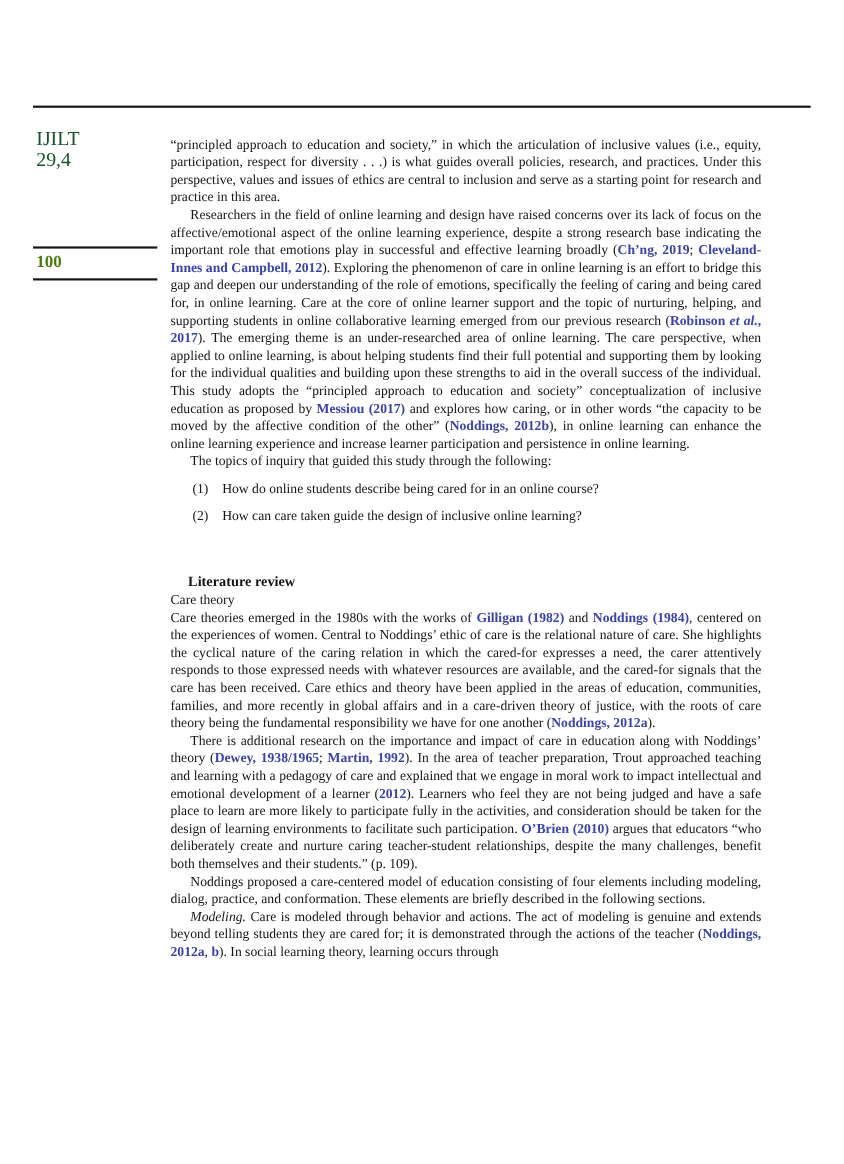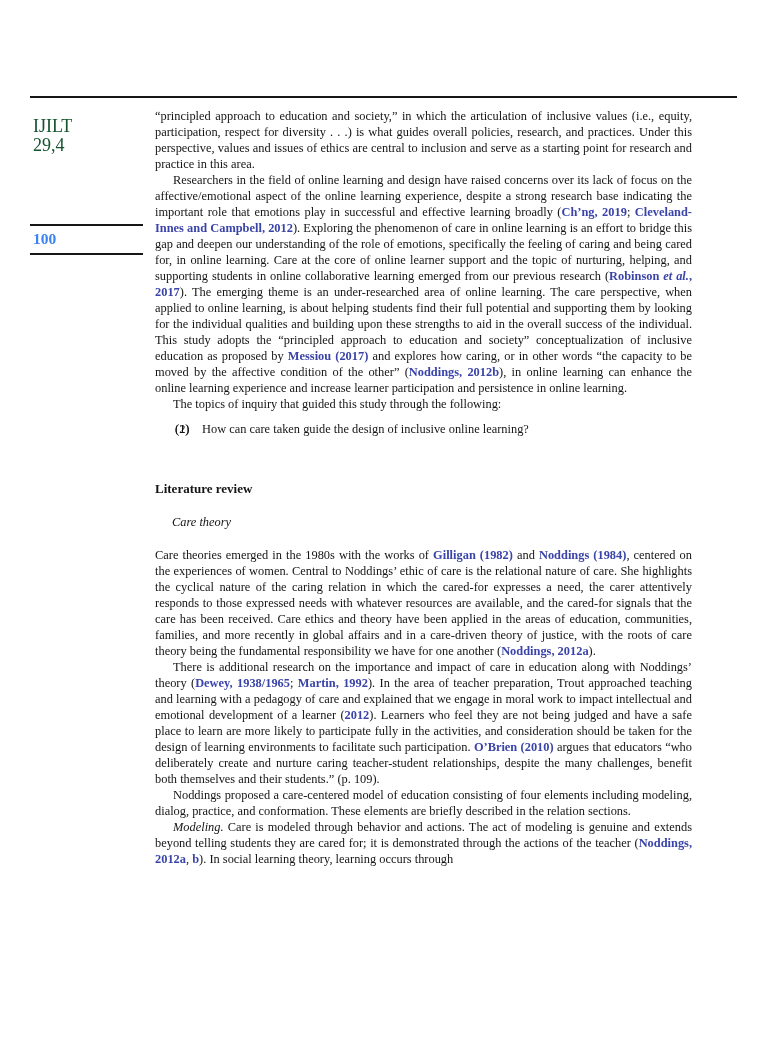--- a/index.html
+++ b/index.html
@@ -17,56 +17,56 @@
     width: 707px; height: 2px; background: #161616;
   }
   .margin-col {
     position: absolute; left: 33px; top: 117px; width: 112px;
     font-size: 18px; line-height: 18.5px; color: #14532d;
   }
   .page-number-block {
     position: absolute; left: 30px; top: 224px; width: 113px;
     border-top: 2px solid #161616; border-bottom: 2px solid #161616;
     padding: 4px 0 5px 3px;
-    font-size: 15.5px; font-weight: bold; color: #3b82f6;
+    font-size: 15.5px; font-weight: bold; color: #4d7c0f;
   }
   .main-col {
-    position: absolute; left: 155px; top: 108px; width: 537px;
+    position: absolute; left: 155px; top: 123px; width: 537px;
     font-size: 12.4px; line-height: 16px; color: #141414;
   }
   .para { margin: 0; text-align: justify; }
   .para.indent { text-indent: 18px; }
   .link { color: var(--link-color, #3a44a8); cursor: pointer; text-decoration: none; font-weight: bold; }
   .italic { font-style: italic; }
   .list-item {
     position: relative; padding-left: 47px; margin: 9px 0; text-align: left;
   }
   .marker { position: absolute; left: 20px; }
-  .heading { margin: 44px 0 0 0; font-size: 13px; font-weight: bold; }
-  .subheading { font-style: italic; margin: 17px; }
+  .heading { margin: 44px 0 0 16px; font-size: 13px; font-weight: bold; }
+  .subheading { margin: 0; }
 </style>
 </head>
 <body>
 
 <div class="top-rule"></div>
 
 <div class="margin-col">
   <div>IJILT</div>
   <div>29,4</div>
 </div>
 
 <div class="page-number-block">
   <span>100</span>
 </div>
 
 <div class="main-col">
     <p class="para"><span>“principled approach to education and society,” in which the articulation of inclusive values (i.e., equity, participation, respect for diversity . . .) is what guides overall policies, research, and practices. Under this perspective, values and issues of ethics are central to inclusion and serve as a starting point for research and practice in this area.</span></p>
     <p class="para indent"><span>Researchers in the field of online learning and design have raised concerns over its lack of focus on the affective/emotional aspect of the online learning experience, despite a strong research base indicating the important role that emotions play in successful and effective learning broadly (</span><span class="link">Ch’ng, 2019</span><span>; </span><span class="link">Cleveland-Innes and Campbell, 2012</span><span>). Exploring the phenomenon of care in online learning is an effort to bridge this gap and deepen our understanding of the role of emotions, specifically the feeling of caring and being cared for, in online learning. Care at the core of online learner support and the topic of nurturing, helping, and supporting students in online collaborative learning emerged from our previous research (</span><span class="link">Robinson </span><span class="link italic">et al.</span><span class="link">, 2017</span><span>). The emerging theme is an under-researched area of online learning. The care perspective, when applied to online learning, is about helping students find their full potential and supporting them by looking for the individual qualities and building upon these strengths to aid in the overall success of the individual. This study adopts the “principled approach to education and society” conceptualization of inclusive education as proposed by </span><span class="link">Messiou (2017)</span><span> and explores how caring, or in other words “the capacity to be moved by the affective condition of the other” (</span><span class="link">Noddings, 2012b</span><span>), in online learning can enhance the online learning experience and increase learner participation and persistence in online learning.</span></p>
     <p class="para indent"><span>The topics of inquiry that guided this study through the following:</span></p>
-    <div class="list-item"><span class="marker">(1)</span></div>
+    <div class="list-item"><span class="marker">(1)</span><span><span>How do online students describe being cared for in an online course?</span></span></div>
     <div class="list-item"><span class="marker">(2)</span><span><span>How can care taken guide the design of inclusive online learning?</span></span></div>
     <h2 class="heading"><span>Literature review</span></h2>
     <div class="subheading"><span>Care theory</span></div>
     <p class="para"><span>Care theories emerged in the 1980s with the works of </span><span class="link">Gilligan (1982)</span><span> and </span><span class="link">Noddings (1984)</span><span>, centered on the experiences of women. Central to Noddings’ ethic of care is the relational nature of care. She highlights the cyclical nature of the caring relation in which the cared-for expresses a need, the carer attentively responds to those expressed needs with whatever resources are available, and the cared-for signals that the care has been received. Care ethics and theory have been applied in the areas of education, communities, families, and more recently in global affairs and in a care-driven theory of justice, with the roots of care theory being the fundamental responsibility we have for one another (</span><span class="link">Noddings, 2012a</span><span>).</span></p>
     <p class="para indent"><span>There is additional research on the importance and impact of care in education along with Noddings’ theory (</span><span class="link">Dewey, 1938/1965</span><span>; </span><span class="link">Martin, 1992</span><span>). In the area of teacher preparation, Trout approached teaching and learning with a pedagogy of care and explained that we engage in moral work to impact intellectual and emotional development of a learner (</span><span class="link">2012</span><span>). Learners who feel they are not being judged and have a safe place to learn are more likely to participate fully in the activities, and consideration should be taken for the design of learning environments to facilitate such participation. </span><span class="link">O’Brien (2010)</span><span> argues that educators “who deliberately create and nurture caring teacher-student relationships, despite the many challenges, benefit both themselves and their students.” (p. 109).</span></p>
-    <p class="para indent"><span>Noddings proposed a care-centered model of education consisting of four elements including modeling, dialog, practice, and conformation. These elements are briefly described in the relation sections.</span></p>
+    <p class="para indent"><span>Noddings proposed a care-centered model of education consisting of four elements including modeling, dialog, practice, and conformation. These elements are briefly described in the following sections.</span></p>
     <p class="para indent"><span class="italic">Modeling.</span><span> Care is modeled through behavior and actions. The act of modeling is genuine and extends beyond telling students they are cared for; it is demonstrated through the actions of the teacher (</span><span class="link">Noddings, 2012a</span><span>, </span><span class="link">b</span><span>). In social learning theory, learning occurs through</span></p>
   </div>
 
 </body></html>

